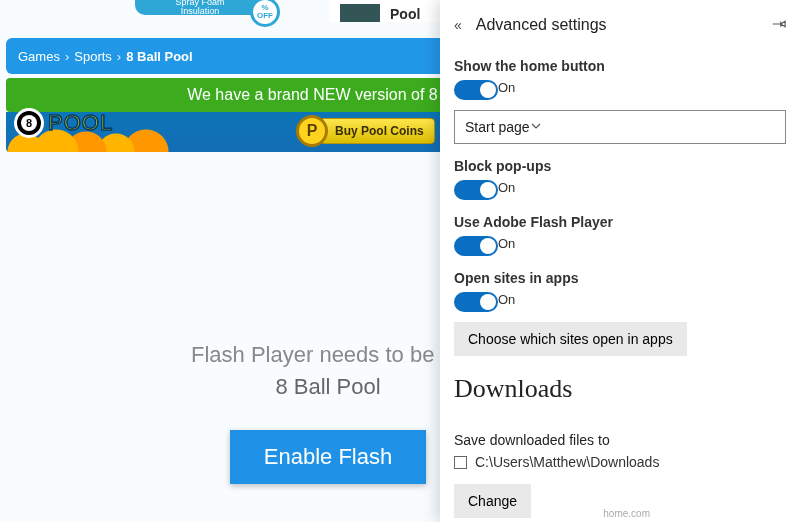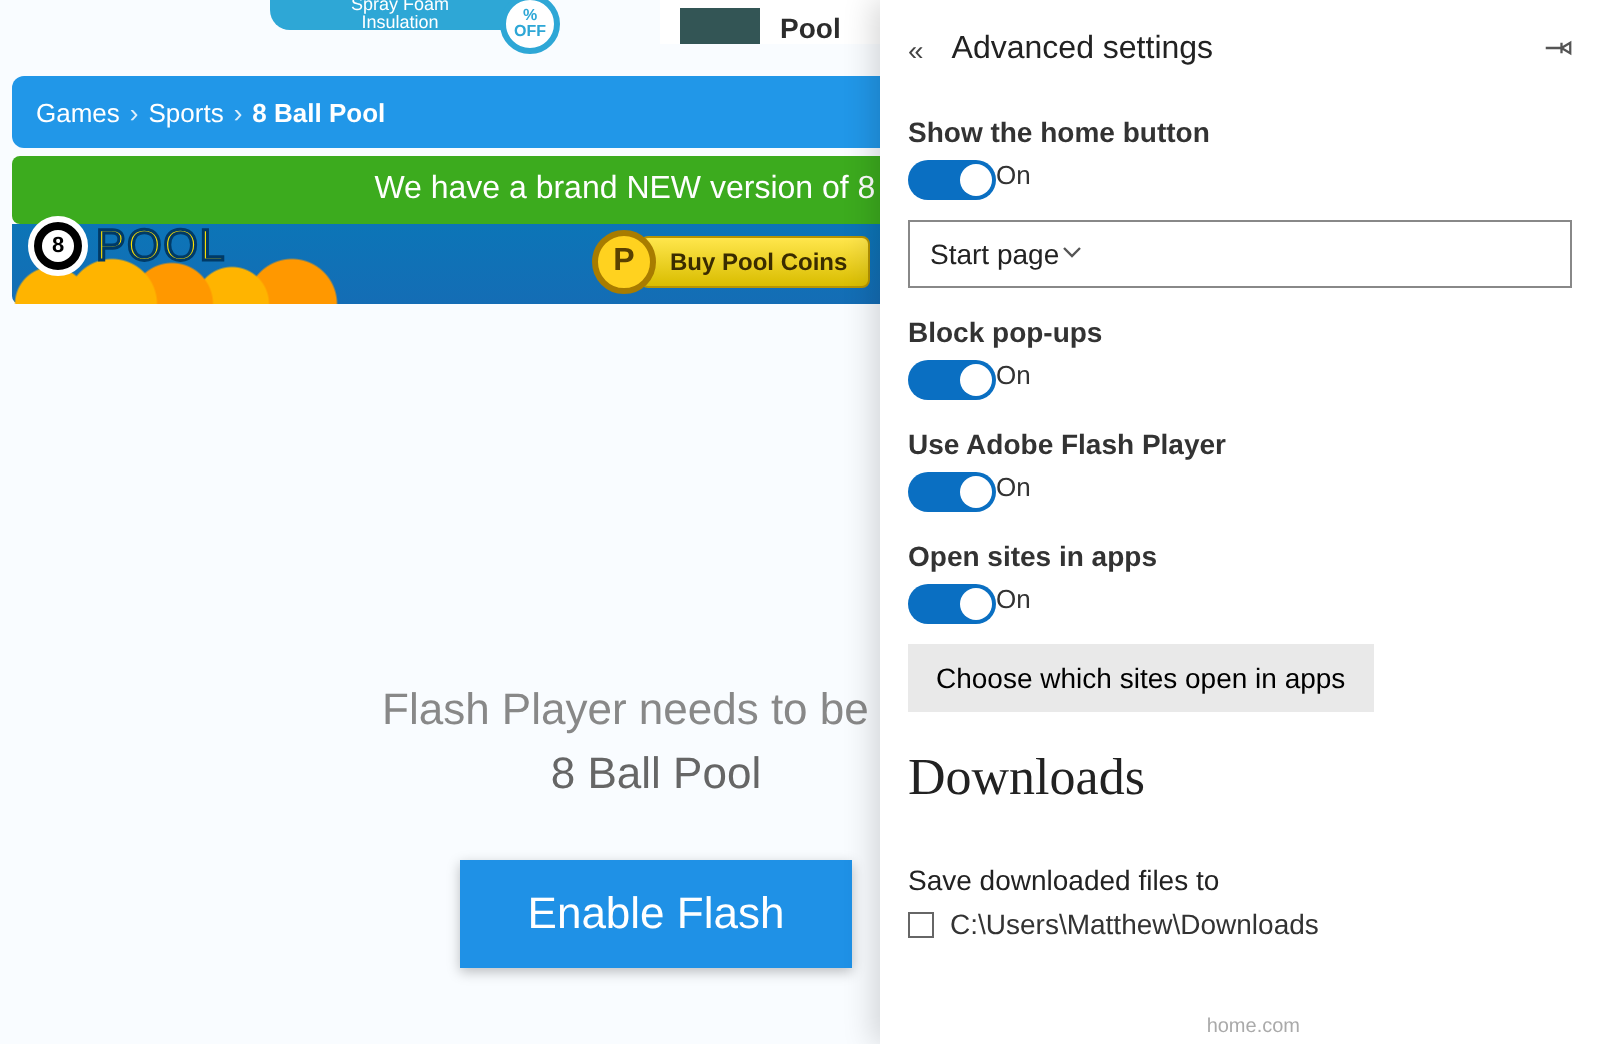--- a/index.html
+++ b/index.html
@@ -178,15 +178,16 @@
     </div>
     <button class="btn-flat" style="margin-top:10px;">Choose which sites open in apps</button>
   </div>
 
   <div class="section-title">Downloads</div>
   <div class="label">Save downloaded files to</div>
   <div class="path-row">
     <span class="boxicon"></span>
     <span>C:\Users\Matthew\Downloads</span>
   </div>
+  <button class="btn-flat">Change</button>
 
   <div class="scrollbar"></div>
 </div>
 
 </body></html>

